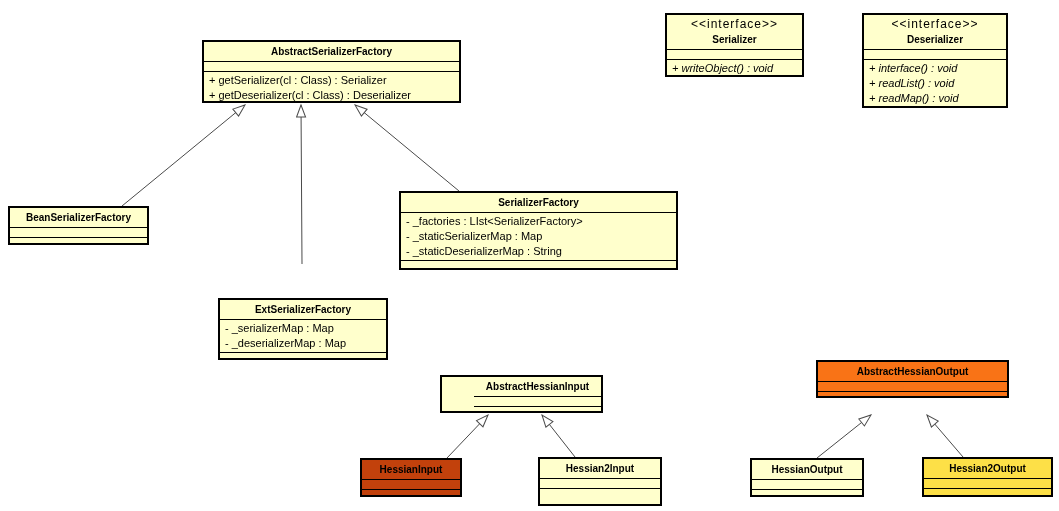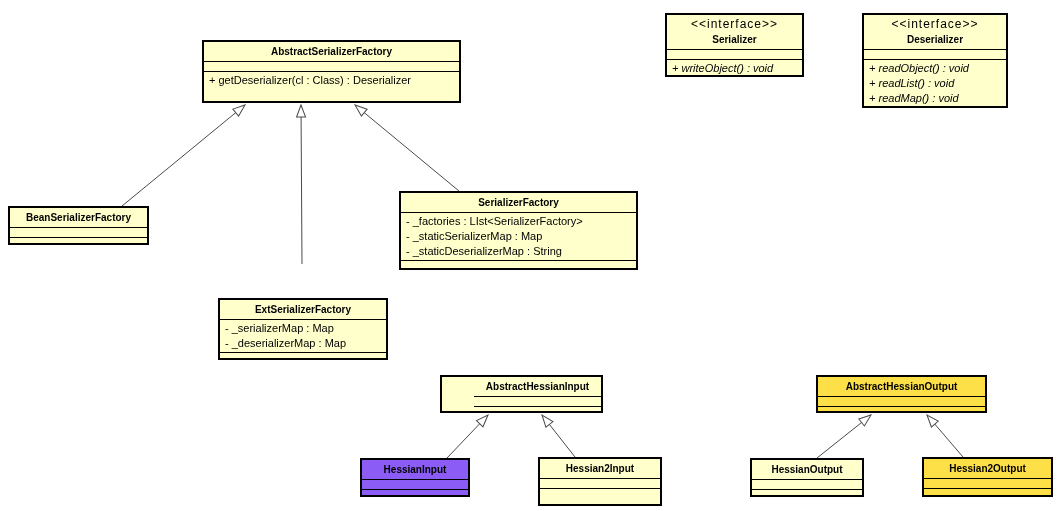--- a/index.html
+++ b/index.html
@@ -86,53 +86,54 @@
       <line x1="817" y1="458" x2="871" y2="415" marker-end="url(#gen-arrow)" stroke="#4a4a4a"></line>
       <line x1="963" y1="457" x2="927" y2="415" marker-end="url(#gen-arrow)" stroke="#4a4a4a"></line>
     </svg>
 
 <div class="uml-class" style="left: 170px; top: 40px; width: 259px; height: 63px; background: rgb(255, 255, 204); border-color: rgb(0, 0, 0); margin-left: 32px;">
       <div class="uml-title">
         <div class="uml-name">AbstractSerializerFactory</div>
       </div>
       <div class="uml-sec uml-attrs"></div>
       <div class="uml-sec uml-methods">
+        <div class="uml-member">+ getSerializer(cl : Class) : Serializer</div>
         <div class="uml-member">+ getDeserializer(cl : Class) : Deserializer</div>
       </div>
     </div>
     <div class="uml-class" style="left: 665px; top: 13px; width: 139px; height: 64px; background: rgb(255, 255, 204); border-color: rgb(0, 0, 0);">
       <div class="uml-title">
         <div class="uml-stereotype">&lt;&lt;interface&gt;&gt;</div>
         <div class="uml-name">Serializer</div>
       </div>
       <div class="uml-sec uml-attrs"></div>
       <div class="uml-sec uml-methods">
         <div class="uml-member italic">+ writeObject() : void</div>
       </div>
     </div>
     <div class="uml-class" style="left: 862px; top: 13px; width: 146px; height: 95px; background: rgb(255, 255, 204); border-color: rgb(0, 0, 0);">
       <div class="uml-title">
         <div class="uml-stereotype">&lt;&lt;interface&gt;&gt;</div>
         <div class="uml-name">Deserializer</div>
       </div>
       <div class="uml-sec uml-attrs"></div>
       <div class="uml-sec uml-methods">
-        <div class="uml-member italic">+ readObject() : void</div>
+        <div class="uml-member italic">+ interface() : void</div>
         <div class="uml-member italic">+ readList() : void</div>
         <div class="uml-member italic">+ readMap() : void</div>
       </div>
     </div>
     <div class="uml-class" style="left: 8px; top: 206px; width: 141px; height: 39px; background: rgb(255, 255, 204); border-color: rgb(0, 0, 0);">
       <div class="uml-title">
         <div class="uml-name">BeanSerializerFactory</div>
       </div>
       <div class="uml-sec uml-attrs"></div>
       <div class="uml-sec uml-methods"></div>
     </div>
-    <div class="uml-class" style="left: 399px; top: 191px; width: 239px; height: 79px; background: rgb(255, 255, 204); border-color: rgb(0, 0, 0);">
+    <div class="uml-class" style="left: 399px; top: 191px; width: 279px; height: 79px; background: rgb(255, 255, 204); border-color: rgb(0, 0, 0);">
       <div class="uml-title">
         <div class="uml-name">SerializerFactory</div>
       </div>
       <div class="uml-sec uml-attrs">
         <div class="uml-member">- _factories : LIst&lt;SerializerFactory&gt;</div>
         <div class="uml-member">- _staticSerializerMap : Map</div>
         <div class="uml-member">- _staticDeserializerMap : String</div>
       </div>
       <div class="uml-sec uml-methods"></div>
     </div>
@@ -146,35 +147,35 @@
       </div>
       <div class="uml-sec uml-methods"></div>
     </div>
     <div class="uml-class" style="left: 440px; top: 375px; width: 163px; height: 38px; background: rgb(255, 255, 204); border-color: rgb(0, 0, 0); padding-left: 32px;">
       <div class="uml-title">
         <div class="uml-name">AbstractHessianInput</div>
       </div>
       <div class="uml-sec uml-attrs"></div>
       <div class="uml-sec uml-methods"></div>
     </div>
-    <div class="uml-class" style="left: 360px; top: 458px; width: 110px; height: 39px; background: #8b5cf6; border-color: rgb(0, 0, 0);">
+    <div class="uml-class" style="left: 360px; top: 458px; width: 102px; height: 39px; background: #c2410c; border-color: rgb(0, 0, 0);">
       <div class="uml-title">
         <div class="uml-name">HessianInput</div>
       </div>
       <div class="uml-sec uml-attrs"></div>
       <div class="uml-sec uml-methods"></div>
     </div>
     <div class="uml-class" style="left: 538px; top: 457px; width: 124px; height: 49px; background: rgb(255, 255, 204); border-color: rgb(0, 0, 0);">
       <div class="uml-title">
         <div class="uml-name">Hessian2Input</div>
       </div>
       <div class="uml-sec uml-attrs"></div>
       <div class="uml-sec uml-methods"></div>
     </div>
-    <div class="uml-class" style="left: 816px; top: 375px; width: 171px; height: 38px; background: #fde047; border-color: rgb(0, 0, 0);">
+    <div class="uml-class" style="left: 816px; top: 360px; width: 193px; height: 38px; background: #f97316; border-color: rgb(0, 0, 0);">
       <div class="uml-title">
         <div class="uml-name">AbstractHessianOutput</div>
       </div>
       <div class="uml-sec uml-attrs"></div>
       <div class="uml-sec uml-methods"></div>
     </div>
     <div class="uml-class" style="left: 750px; top: 458px; width: 114px; height: 39px; background: rgb(255, 255, 204); border-color: rgb(0, 0, 0);">
       <div class="uml-title">
         <div class="uml-name">HessianOutput</div>
       </div>

